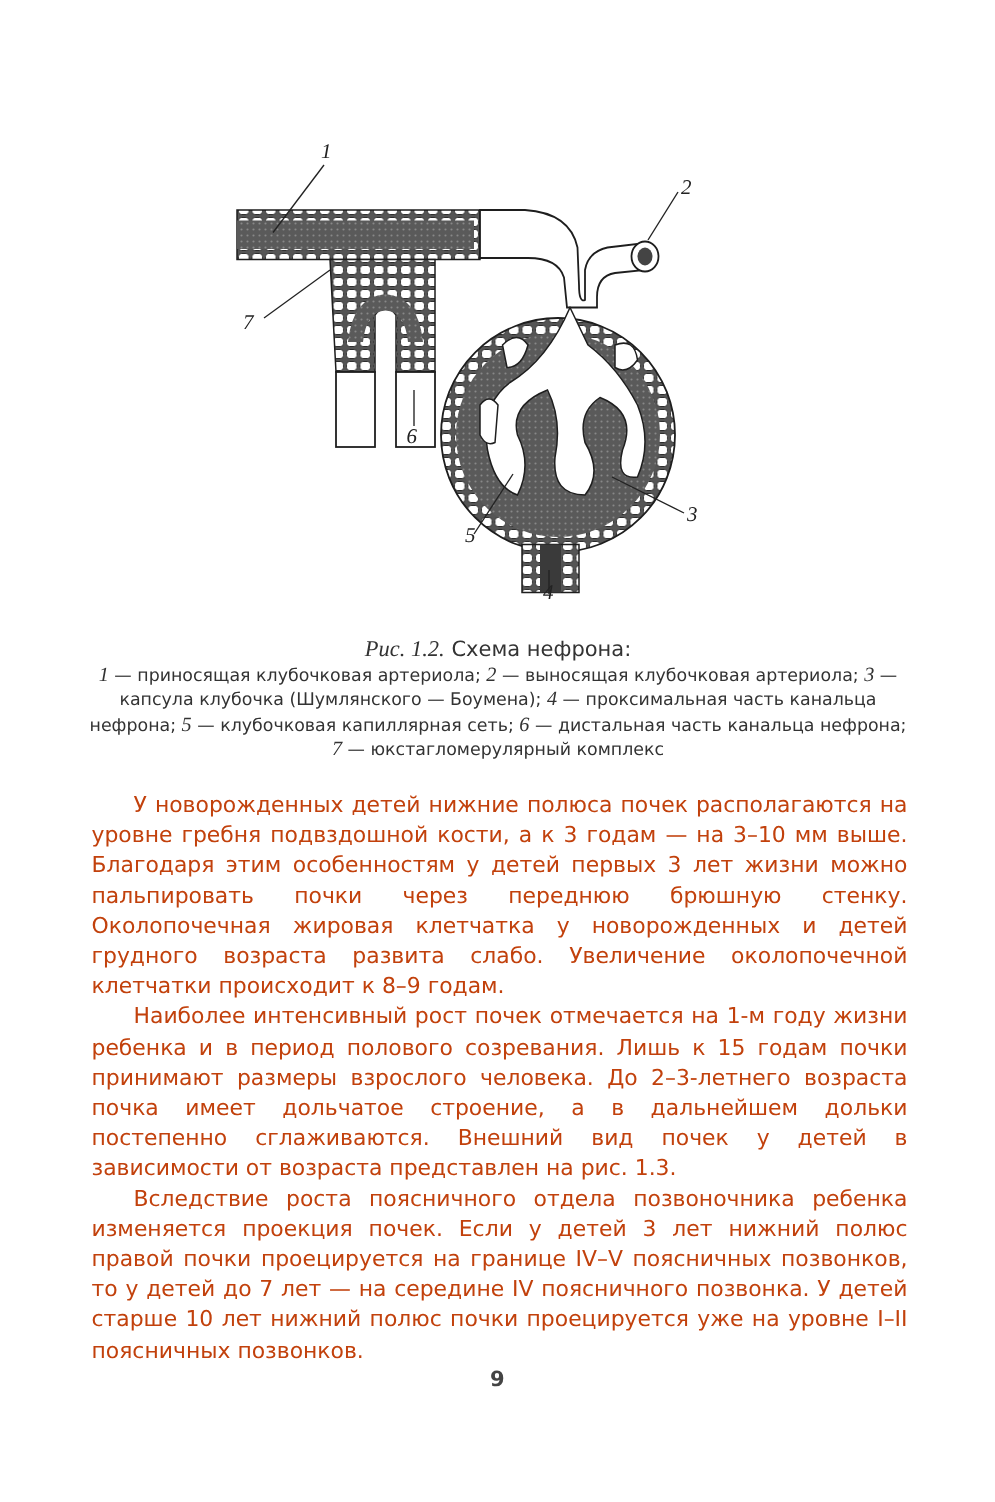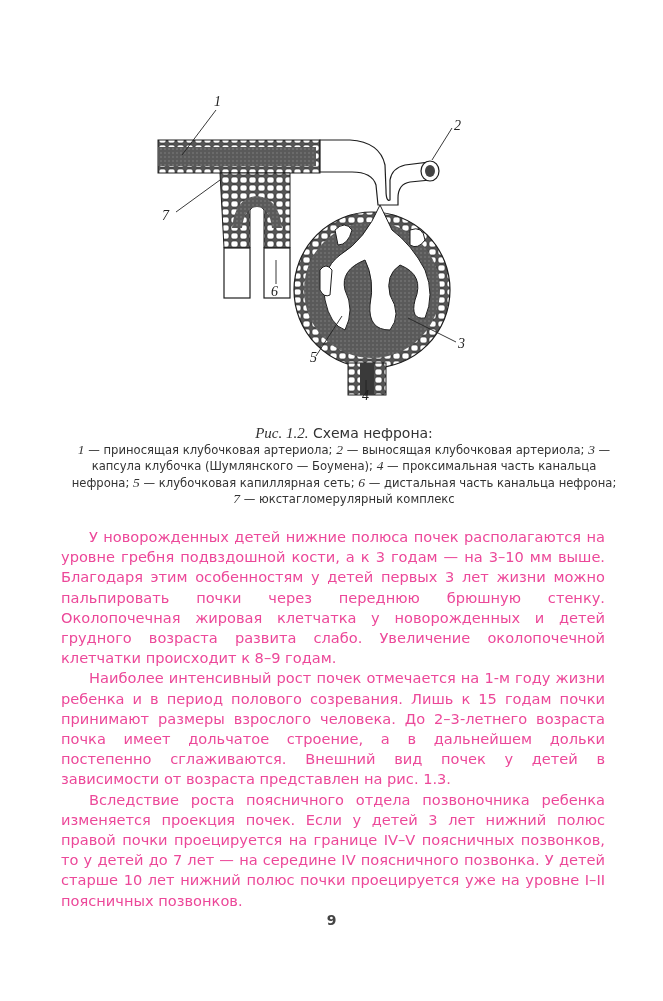--- a/index.html
+++ b/index.html
@@ -4,28 +4,28 @@
   <style>
     html, body { margin: 0; padding: 0; }
     body {
       width: 663px; height: 1001px; background: #ffffff; position: relative; overflow: hidden;
       font-family: "DejaVu Sans", sans-serif; color: #2a2a2a;
     }
     .figure { position: absolute; left: 140px; top: 80px; width: 340px; height: 330px; }
     .fig-label { position: absolute; font-family: "Liberation Serif", serif; font-style: italic; font-size: 14px; color: #222; }
     .caption {
       position: absolute; left: 58px; top: 424px; width: 548px; text-align: center;
-      font-size: 11.6px; line-height: 15.4px; color: #333; margin-left: 12px;
+      font-size: 11.6px; line-height: 15.4px; color: #333;
     }
     .caption .cap-title { font-size: 14px; line-height: 18px; }
     .caption .cap-title i { font-family: "Liberation Serif", serif; font-style: italic; font-size: 15px; }
     .caption .num { font-family: "Liberation Serif", serif; font-style: italic; font-size: 13.5px; }
     .body-text {
       position: absolute; left: 61px; top: 527px; width: 544px;
-      font-size: 14.6px; line-height: 20.2px; text-align: justify; color: #ec4899;
+      font-size: 14.6px; line-height: 20.2px; text-align: justify; color: #c2410c;
     }
     .body-text p { margin: 0; text-indent: 28px; }
     .page-num {
       position: absolute; left: 0; width: 663px; top: 912px; text-align: center;
       font-weight: bold; font-size: 14px; color: #444;
     }
   </style>
 </head>
 <body>
 

